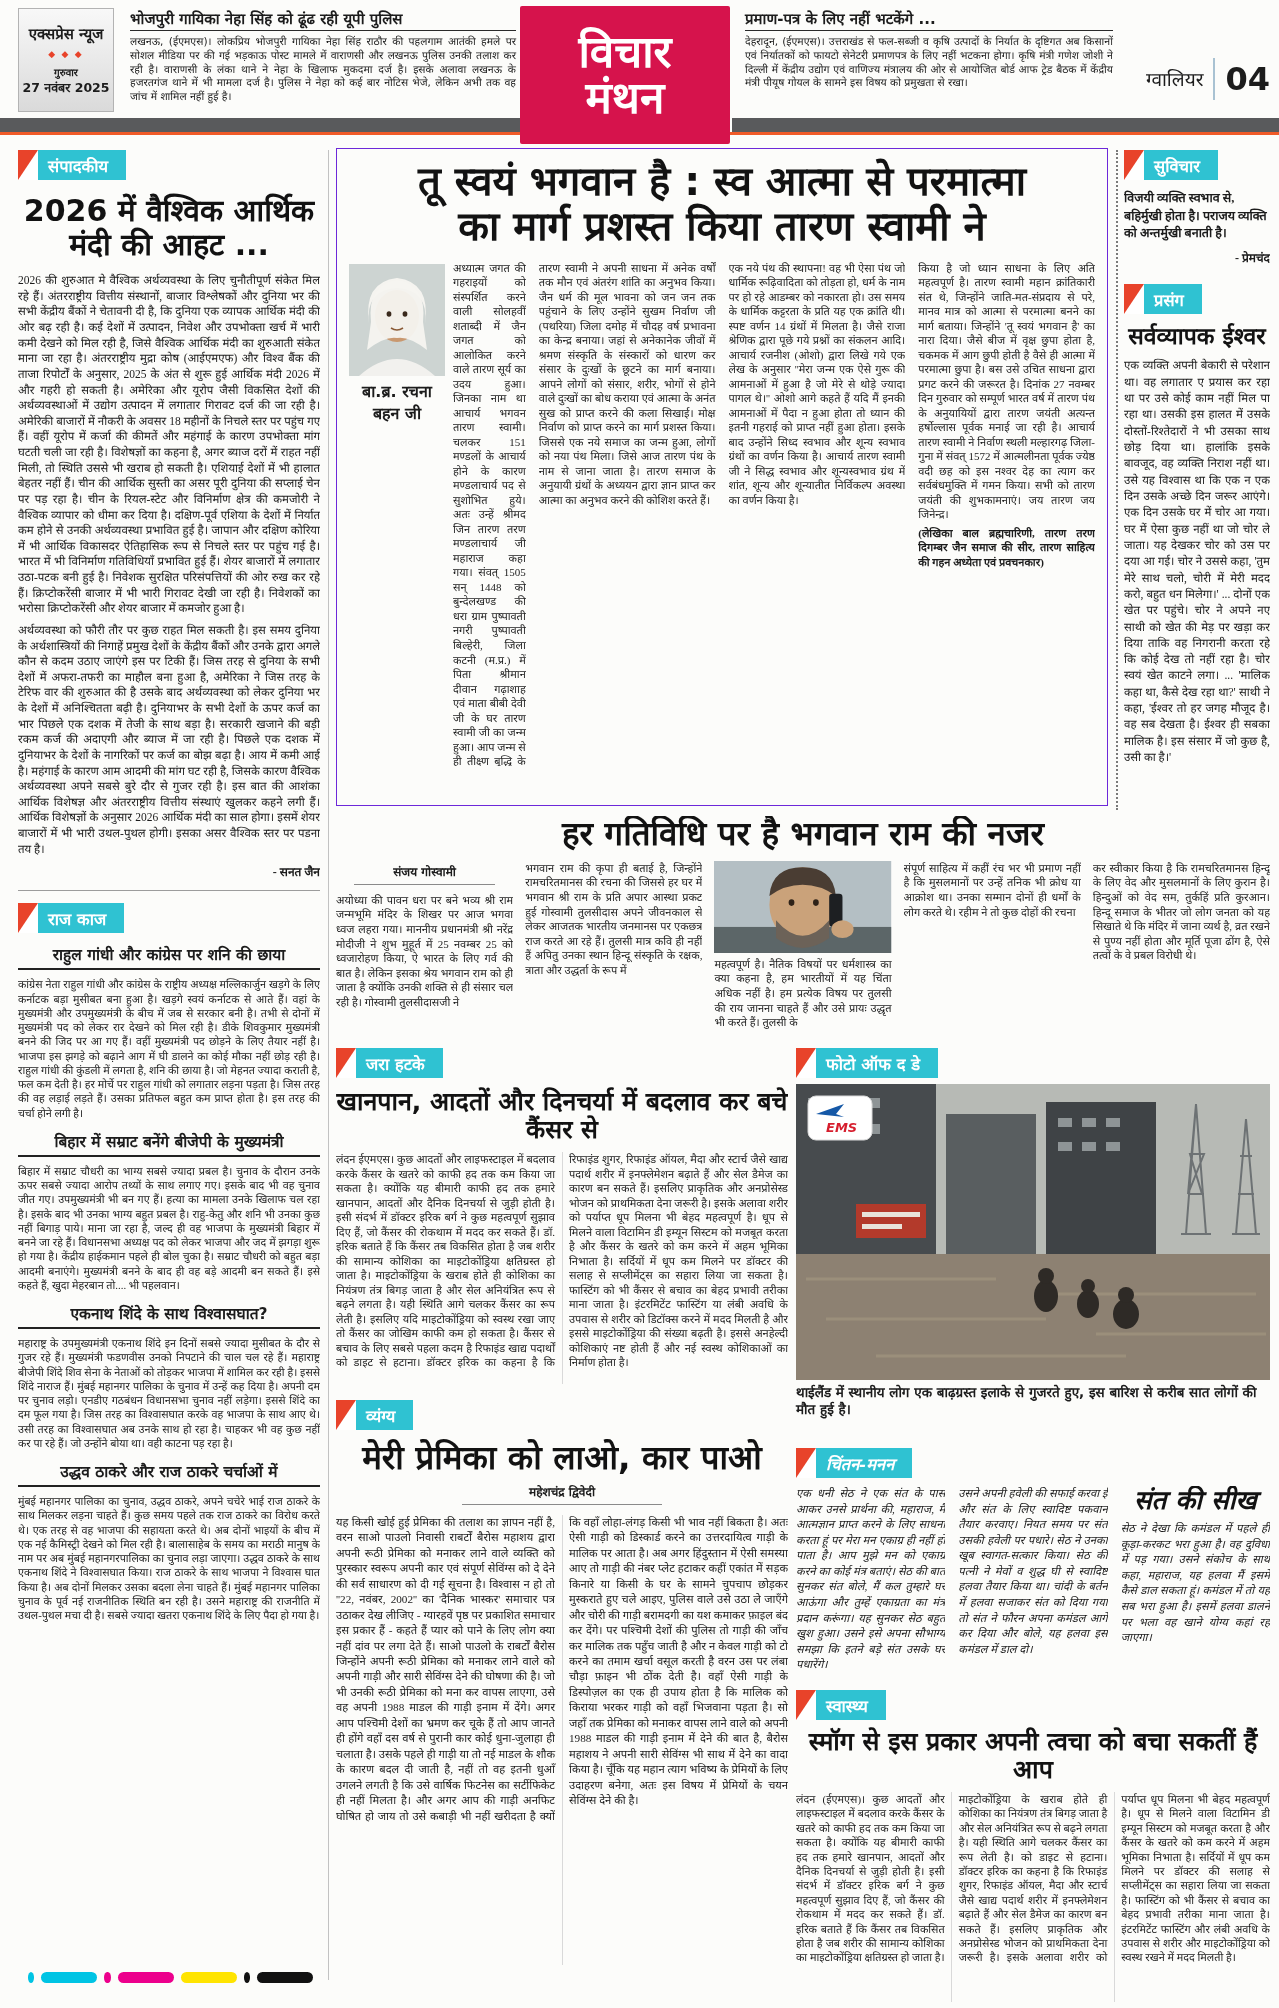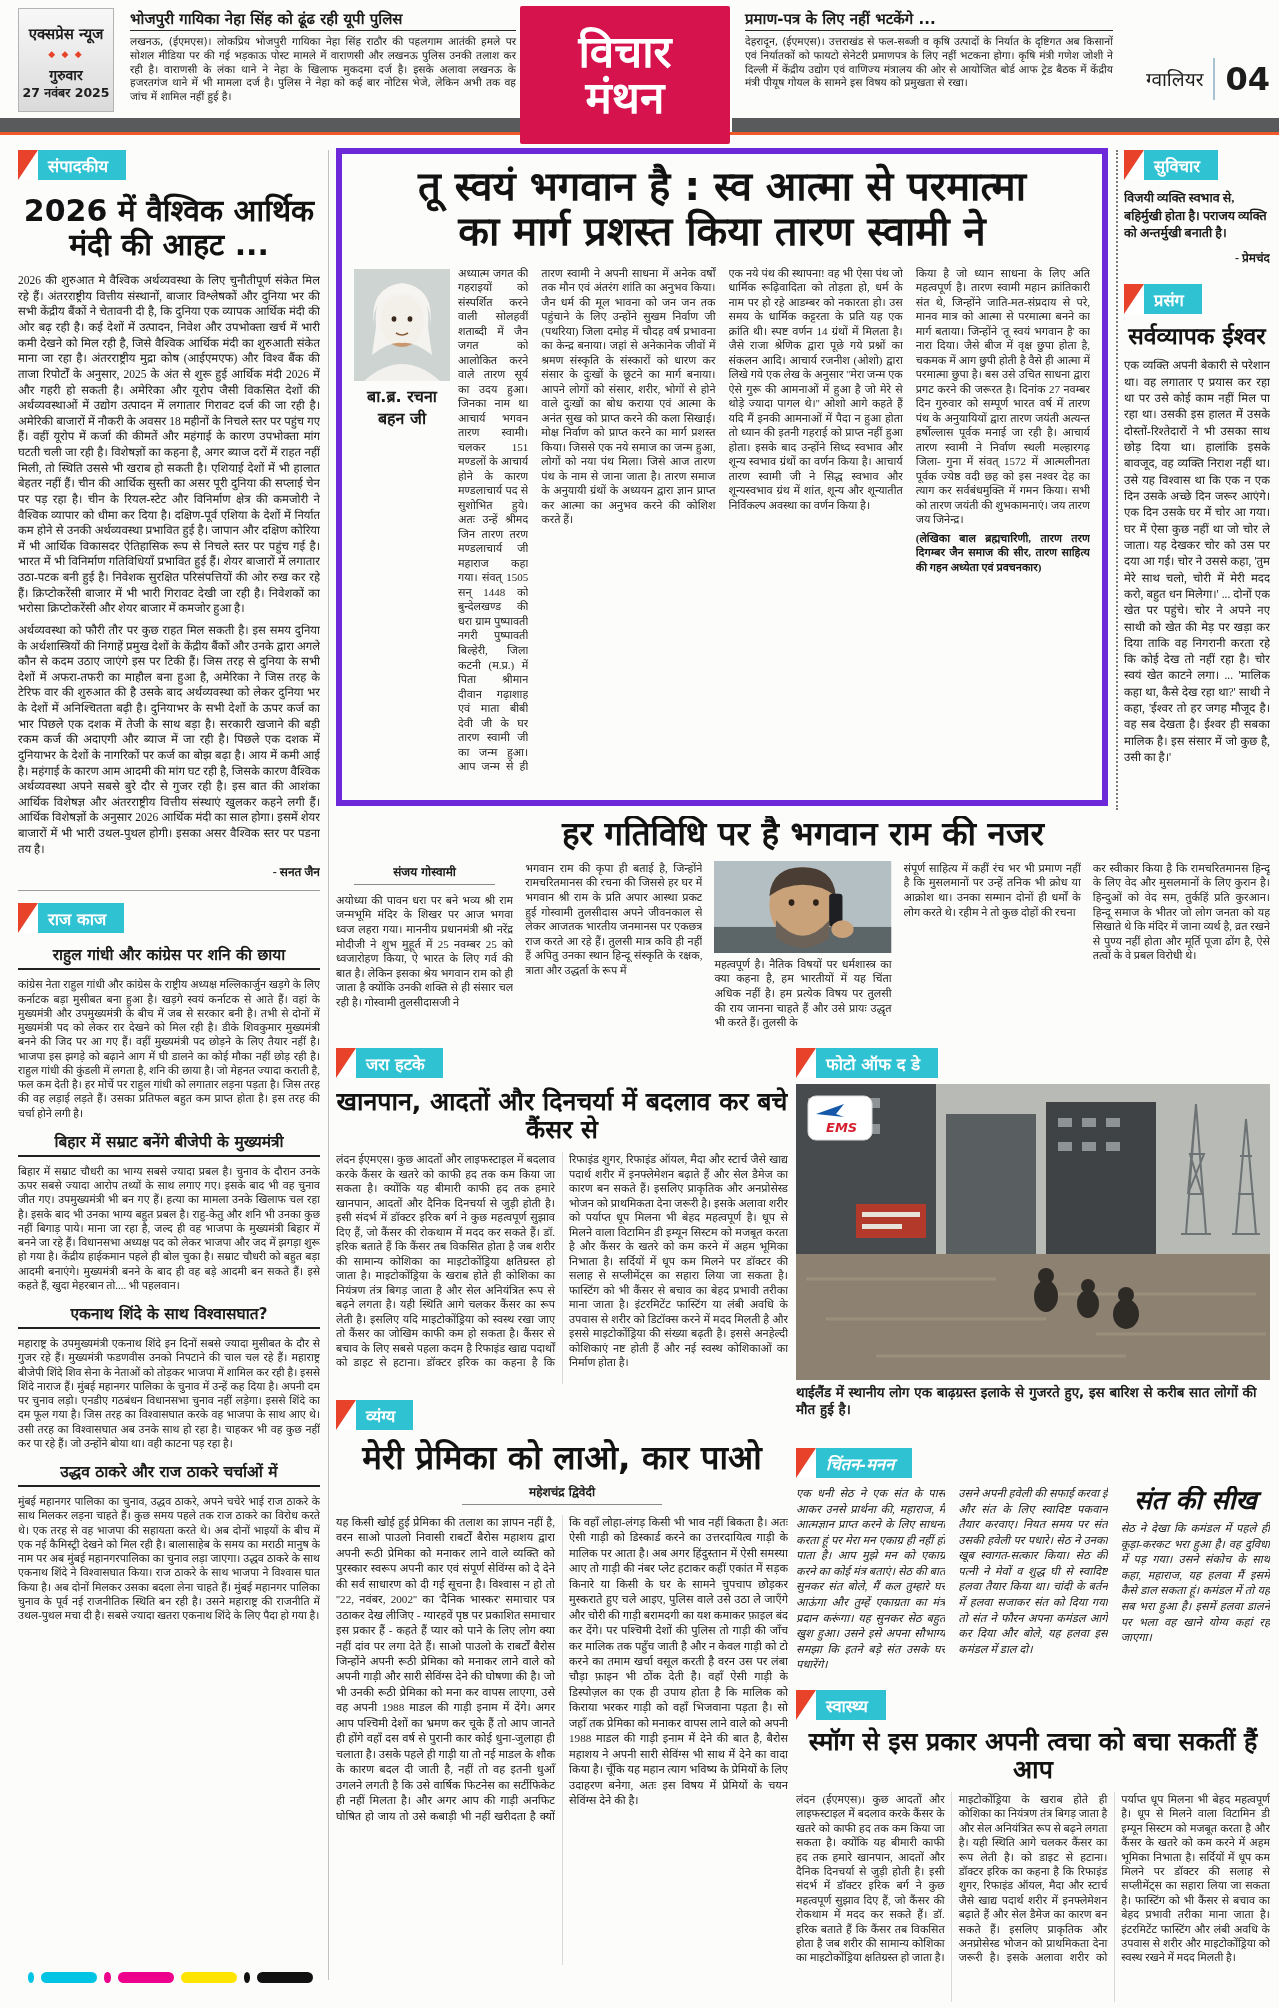--- a/index.html
+++ b/index.html
@@ -5,21 +5,21 @@
   html,body{margin:0;padding:0;background:#e9e9e6;}
   .page{position:relative;width:1279px;height:2008px;background:#fcfcfa;margin:0 auto;
         font-family:"Liberation Serif",serif;color:#1c1c1c;overflow:hidden;}
   .abs{position:absolute;}
   .sans{font-family:"DejaVu Sans","Liberation Sans",sans-serif;}
   
   .masthead{border:1px solid #b3b3b3;background:linear-gradient(#f8f8f8,#dadada);
             text-align:center;padding-top:14px;box-sizing:border-box;}
   .masthead .mh-title{font-weight:700;font-size:15px;}
   .masthead .mh-orn{color:#e8432a;font-size:9px;letter-spacing:2px;margin:6px 0;}
-  .masthead .mh-day{font-size:14px;font-weight:700;}
+  .masthead .mh-day{font-size:10px;font-weight:700;}
   .masthead .mh-date{font-size:12.5px;font-weight:700;}
   .brief .b-title{font-size:15px;font-weight:700;border-bottom:1.5px solid #2a2a2a;
                   padding-bottom:2px;margin-bottom:4px;}
   .brief .b-body{font-size:10.6px;line-height:1.3;text-align:justify;font-weight:500;}
   .logo{background:#d6134c;border-radius:2px;color:#fff;text-align:center;
         display:flex;flex-direction:column;justify-content:center;z-index:5;}
   .logo div{font-size:44px;font-weight:800;line-height:1.04;}
   .graybar{background:#595a5c;height:14px;}
   .orangeline{background:#f05a28;height:3px;}
   .citypage{display:flex;align-items:center;gap:10px;justify-content:flex-end;}
@@ -129,21 +129,21 @@
     <span class="bar" style="background:#00c4e4;width:56px;"></span>
     <span class="dot" style="background:#ec008c;"></span>
     <span class="bar" style="background:#ec008c;width:56px;"></span>
     <span class="bar" style="background:#ffe400;width:56px;"></span>
     <span class="dot" style="background:#111;"></span>
     <span class="bar" style="background:#111;width:56px;"></span>
   </div>
 
   <div class="abs vline" style="left:328px;top:150px;height:1830px;"></div>
 
-  <div class="abs" style="left:336px;top:148px;width:772px;height:658px;border:6px solid #6d28d9;box-sizing:border-box;padding:10px 12px;">
+  <div class="abs" style="left:336px;top:148px;width:772px;height:658px;border:1px solid #6d28d9;box-sizing:border-box;padding:10px 12px;">
     <div class="hl" style="font-size:40px;">तू स्वयं भगवान है : स्व आत्मा से परमात्मा</div>
     <div class="hl" style="font-size:40px;margin-bottom:12px;">का मार्ग प्रशस्त किया तारण स्वामी ने</div>
     <div class="grid4" style="height:505px;overflow:hidden;">
       <div>
         <figure style="width:96px;float:left;margin:3px 8px 4px 0;">
           <svg width="96" height="112" viewBox="0 0 96 112">
             <rect width="96" height="112" fill="#cdd4d2"></rect>
             <path d="M10 112 Q48 78 86 112 Z" fill="#f2f1ee"></path>
             <ellipse cx="48" cy="52" rx="22" ry="26" fill="#c9986f"></ellipse>
             <path d="M20 60 Q14 18 48 14 Q82 18 76 60 Q80 26 48 24 Q16 26 20 60 Z" fill="#f5f4f0"></path>

